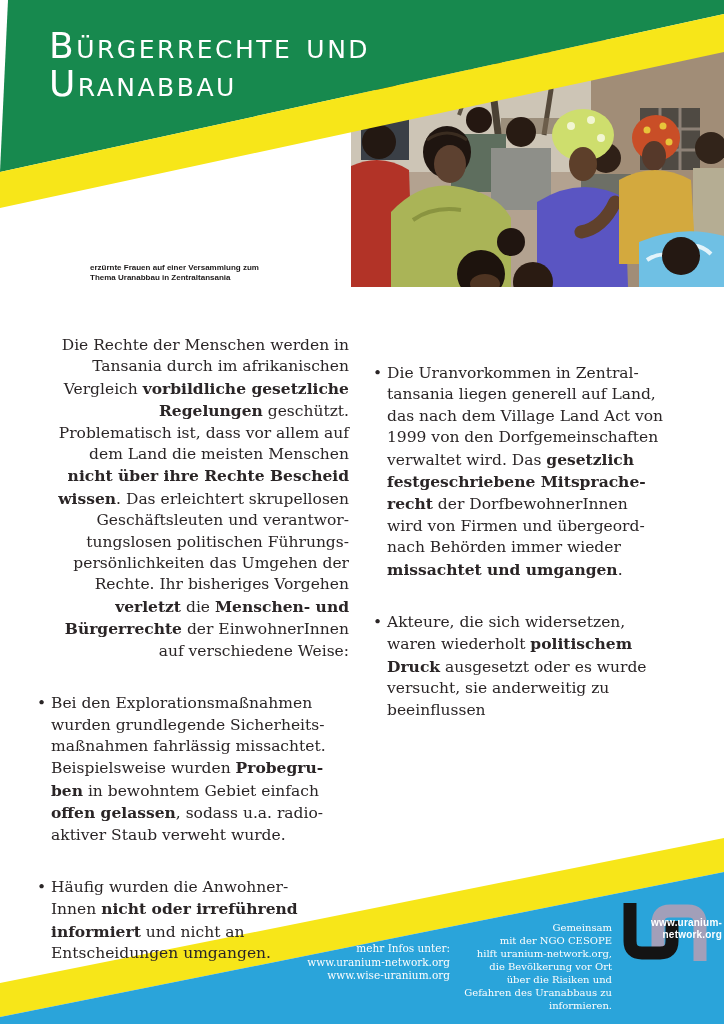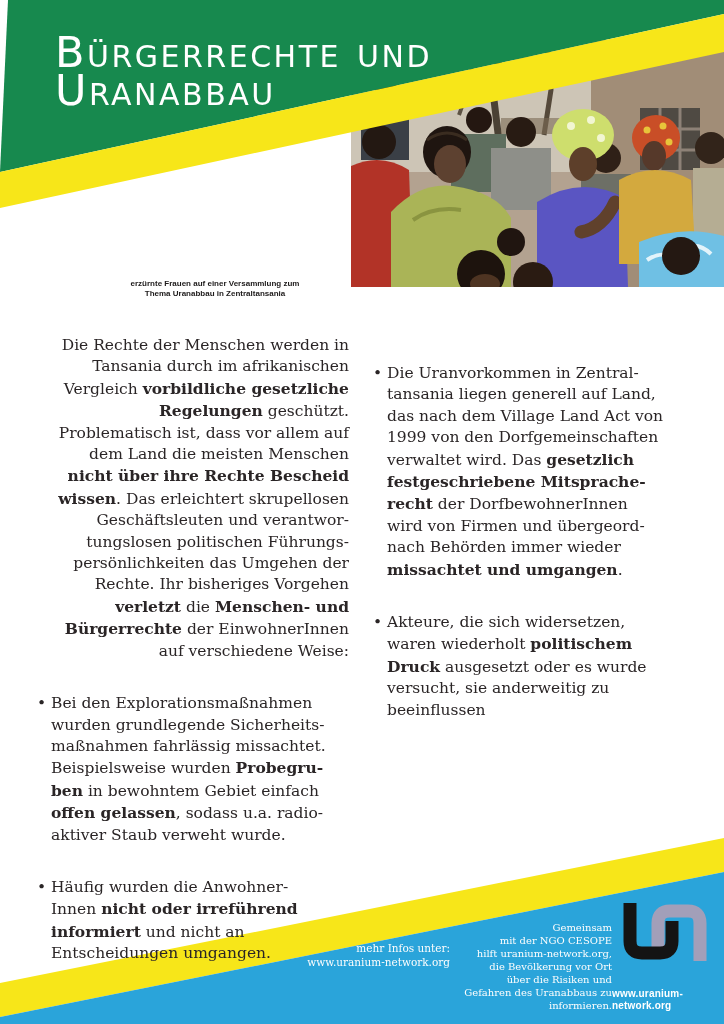--- a/index.html
+++ b/index.html
@@ -5,29 +5,29 @@
   html,body{margin:0;padding:0;background:#e8e8e8;}
   .page{
     position:relative;width:724px;height:1024px;margin:0 auto;
     background:#ffffff;overflow:hidden;
     font-family:"DejaVu Serif",serif;
   }
   svg{display:block}
   .photo-svg{position:absolute;left:351px;top:40px;width:373px;height:247px;z-index:1;}
   .bands-svg{position:absolute;left:0;top:0;width:724px;height:1024px;z-index:2;pointer-events:none;}
   .title{
-    position:absolute;left:38px;top:16px;z-index:3;margin:17px;
+    position:absolute;left:38px;top:16px;z-index:3;margin:11px;
     color:#ffffff;font-family:"DejaVu Sans",sans-serif;font-weight:normal;
-    font-variant:small-caps;font-size:43px;line-height:38px;letter-spacing:2.5px;
+    font-variant:small-caps;font-size:36px;line-height:38px;letter-spacing:2.5px;
     white-space:pre-line;
   }
   .caption{
     position:absolute;left:90px;top:263px;width:250px;z-index:3;
-    text-align:center;font-family:"Liberation Sans",sans-serif;font-weight:bold;
-    font-size:8px;line-height:10px;color:#1d1a1a;white-space:pre-line;margin-top:16px;
+    text-align:left;font-family:"Liberation Sans",sans-serif;font-weight:bold;
+    font-size:8px;line-height:10px;color:#1d1a1a;white-space:pre-line;
   }
   .col{position:absolute;top:332px;z-index:3;color:#2a2526;font-size:15.5px;line-height:21.4px;}
   .col-left{left:36px;width:316px;}
   .col-right{left:372px;width:322px;}
   .para{margin:3px;white-space:pre-line;text-align:right;}
   .bullets{margin-top:9px;}
   .bullet{position:relative;padding-left:15px;white-space:pre-line;margin-top:31px;}
   .bullet::before{content:"\2022";position:absolute;left:1px;top:0;}
   b{font-weight:bold;}
   .footer-links{
@@ -35,21 +35,21 @@
     color:#fdfdfd;font-size:10.5px;line-height:13.5px;text-align:center;
   }
   .link-line{display:flex;justify-content:flex-end;align-items:center;gap:5px;}
   .fb-icon{width:15px;height:14px;flex:0 0 auto;}
   .mission{
     position:absolute;left:452px;top:921px;width:160px;z-index:3;
     color:#fdfdfd;font-size:10px;line-height:13px;text-align:right;white-space:pre-line;
   }
   .logo-svg{position:absolute;left:622px;top:901px;width:86px;height:64px;z-index:3;}
   .logo-url{
-    position:absolute;left:612px;top:988px;width:110px;z-index:3;text-align:left;
+    position:absolute;left:612px;top:917px;width:110px;z-index:3;text-align:right;
     color:#ffffff;font-family:"Liberation Sans",sans-serif;font-weight:bold;
     font-size:10px;line-height:12px;letter-spacing:0.2px;white-space:pre-line;
   }
 </style>
 </head>
 <body>
 
 <div class="page">
 
   <svg class="photo-svg" viewBox="0 0 373 247" aria-hidden="true">
@@ -173,20 +173,21 @@
 waren wiederholt </span><b>politischem
 Druck</b><span> ausgesetzt oder es wurde
 versucht, sie anderweitig zu
 beeinflussen</span></div>
     </div>
   </div>
 
   <div class="footer-links">
     <div class="link-line">mehr Infos unter:</div>
     <div class="link-line">www.uranium-network.org</div>
+    <div class="link-line">www.wise-uranium.org</div>
   </div>
 
   <div class="mission">Gemeinsam
 mit der NGO CESOPE
 hilft uranium-network.org,
 die Bevölkerung vor Ort
 über die Risiken und
 Gefahren des Uranabbaus zu
 informieren.</div>
 

